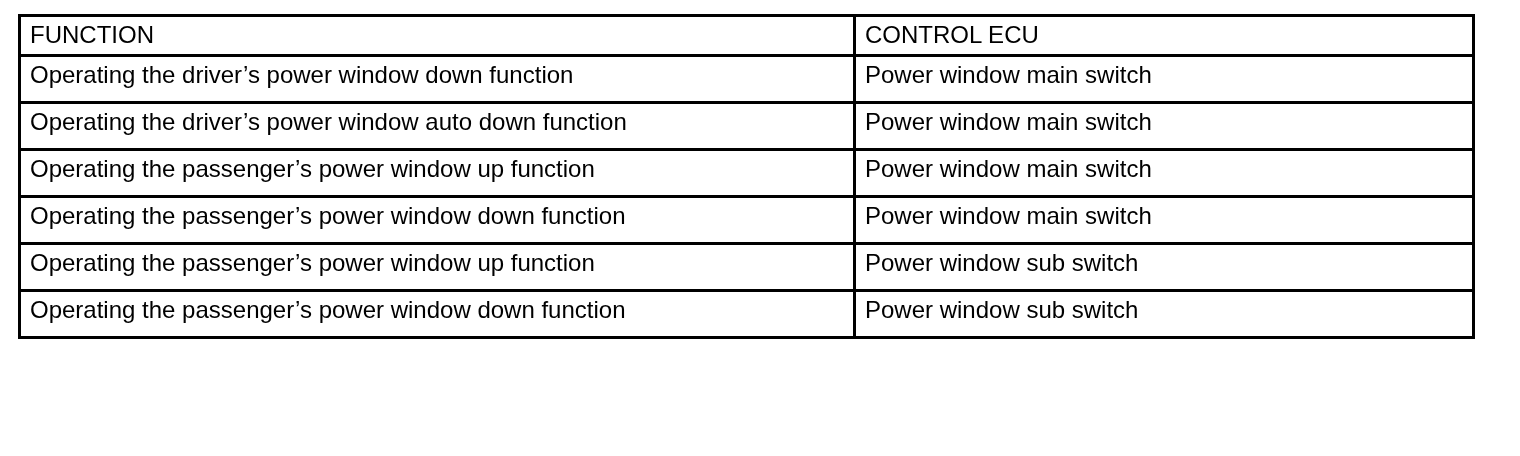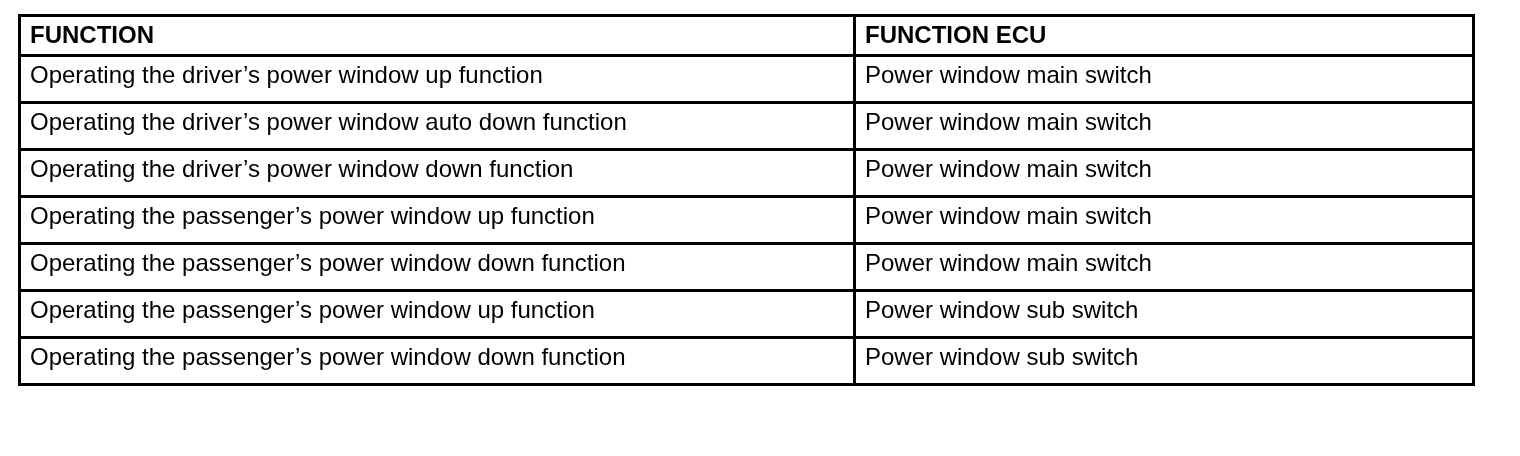--- a/index.html
+++ b/index.html
@@ -26,54 +26,50 @@
     color: #000000;
     font-size: 24px;
     line-height: 1.2;
     text-align: left;
     vertical-align: top;
     padding: 4px 8px 4px 9px;
     white-space: nowrap;
     overflow: hidden;
   }
   .ecu-table th {
-    font-weight: bold;
+    font-weight: normal;
     height: 40px;
     border-bottom-width: 2px;
   }
   .ecu-table td {
     font-weight: normal;
     height: 47px;
   }
 </style>
 </head>
 <body>
 
 <table class="ecu-table">
   <colgroup>
     <col style="width: 835px;">
     <col style="width: 619px;">
   </colgroup>
   <thead>
     <tr>
       <th>FUNCTION</th>
-      <th>FUNCTION ECU</th>
+      <th>CONTROL ECU</th>
     </tr>
   </thead>
   <tbody>
     <tr>
-      <td>Operating the driver’s power window up function</td>
+      <td>Operating the driver’s power window down function</td>
       <td>Power window main switch</td>
     </tr>
     <tr>
       <td>Operating the driver’s power window auto down function</td>
-      <td>Power window main switch</td>
-    </tr>
-    <tr>
-      <td>Operating the driver’s power window down function</td>
       <td>Power window main switch</td>
     </tr>
     <tr>
       <td>Operating the passenger’s power window up function</td>
       <td>Power window main switch</td>
     </tr>
     <tr>
       <td>Operating the passenger’s power window down function</td>
       <td>Power window main switch</td>
     </tr>

